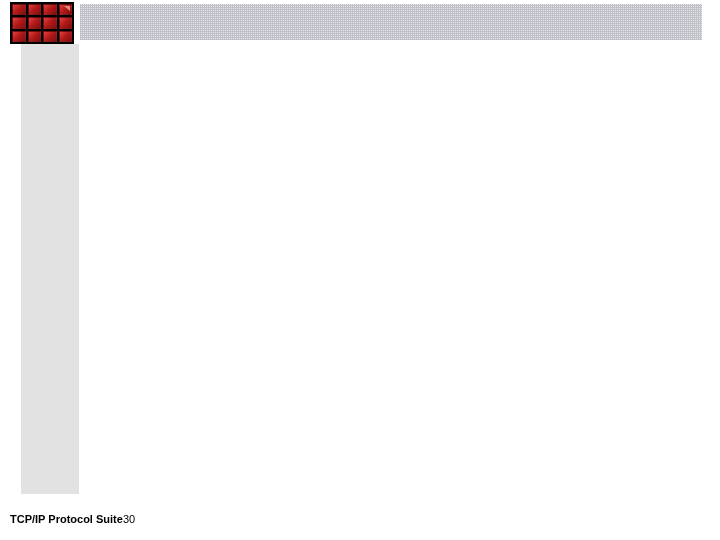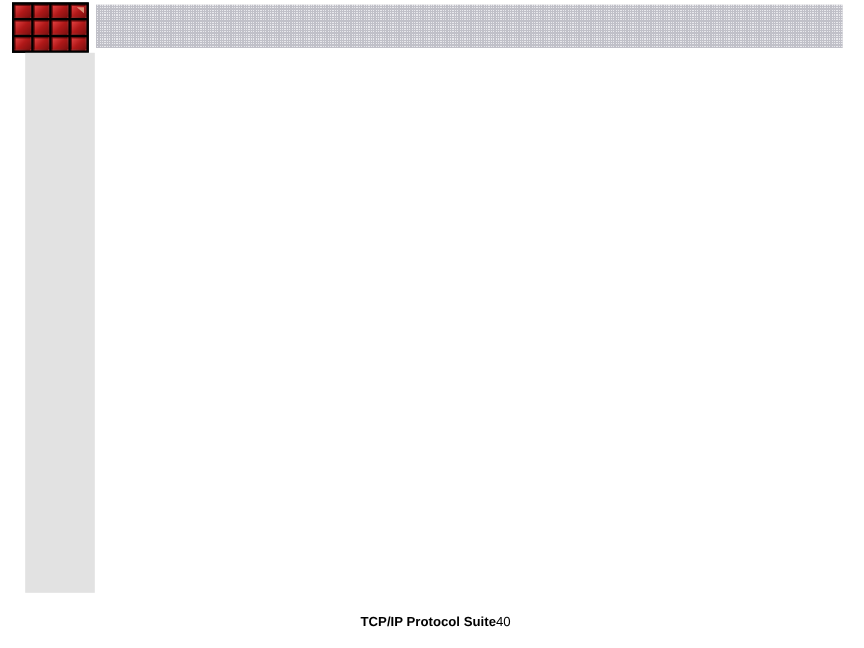--- a/index.html
+++ b/index.html
@@ -71,21 +71,21 @@
       height: 452px;
       background: #ffffff;
     }
     .footer {
       position: absolute;
       left: 10px;
       right: 4px;
       bottom: 10px;
       height: 22px;
       display: flex;
-      justify-content: center;
+      justify-content: flex-start;
       align-items: center;
     }
     .footer-title {
       font-size: 11px;
       font-weight: bold;
       color: #000000;
       font-family: Verdana, Tahoma, sans-serif;
     }
     .page-number {
       font-size: 11px;
@@ -112,14 +112,14 @@
   <div class="logo-cell"></div>
   <div class="logo-cell"></div>
 </div>
 
 <div class="sidebar"></div>
 
 <div class="content-area"></div>
 
 <div class="footer">
   <span class="footer-title">TCP/IP Protocol Suite</span>
-  <span class="page-number">40</span>
+  <span class="page-number">30</span>
 </div>
 
 </body></html>

